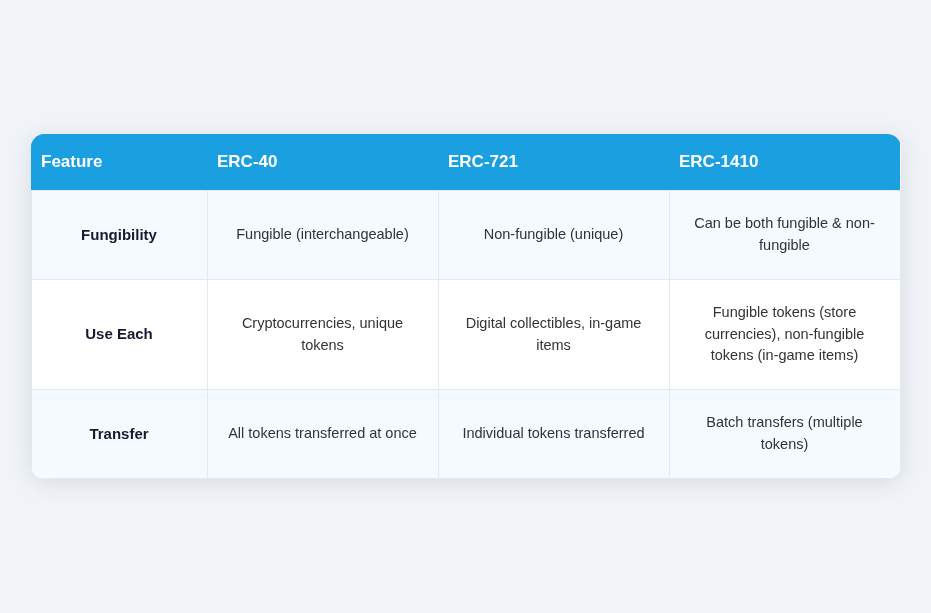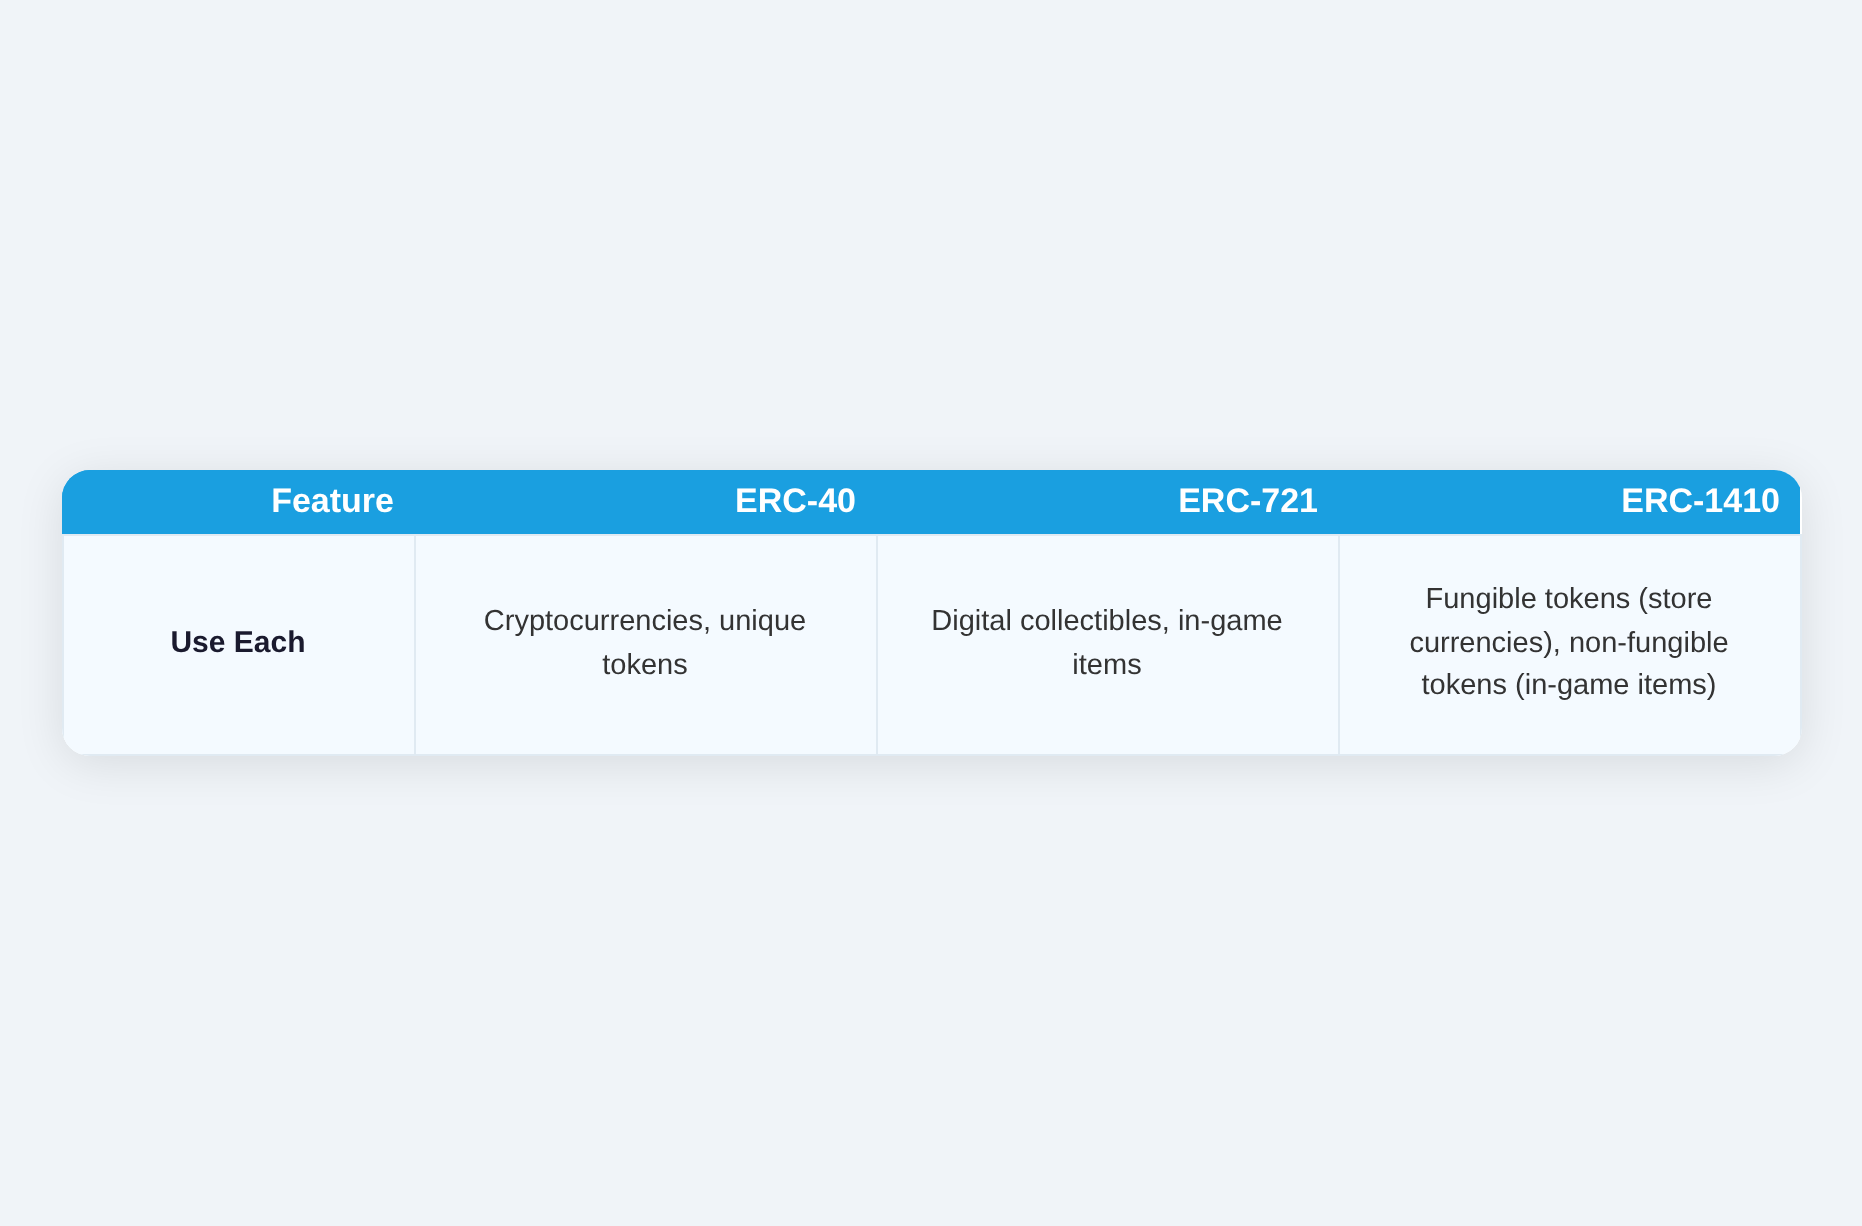--- a/index.html
+++ b/index.html
@@ -22,22 +22,22 @@
       width: 100%;
       border-collapse: collapse;
     }
     thead tr {
       background: linear-gradient(90deg, #1a9fe0 0%, #1a9fe0 100%);
     }
     thead th {
       color: #fff;
       font-weight: 700;
       font-size: 17px;
-      padding: 6px 10px;
-      text-align: right;
+      padding: 18px 10px;
+      text-align: left;
       border: none;
     }
     thead th:first-child {
       background: #1a9fe0;
     }
     tbody tr:nth-child(odd) {
       background: #f4faff;
     }
     tbody tr:nth-child(even) {
       background: #ffffff;
@@ -71,21 +71,33 @@
   <table>
     <thead>
       <tr>
         <th class="col-feature">Feature</th>
         <th class="col-erc20">ERC-40</th>
         <th class="col-erc721">ERC-721</th>
         <th class="col-erc1155">ERC-1410</th>
       </tr>
     </thead>
     <tbody id="table-body">
+    <tr>
+          <td>Fungibility</td>
+          <td>Fungible (interchangeable)</td>
+          <td>Non-fungible (unique)</td>
+          <td>Can be both fungible &amp; non-fungible</td>
+        </tr>
         <tr>
           <td>Use Each</td>
           <td>Cryptocurrencies, unique tokens</td>
           <td>Digital collectibles, in-game items</td>
           <td>Fungible tokens (store currencies), non-fungible tokens (in-game items)</td>
         </tr>
+        <tr>
+          <td>Transfer</td>
+          <td>All tokens transferred at once</td>
+          <td>Individual tokens transferred</td>
+          <td>Batch transfers (multiple tokens)</td>
+        </tr>
       </tbody>
   </table>
 </div>
 
 </body></html>

